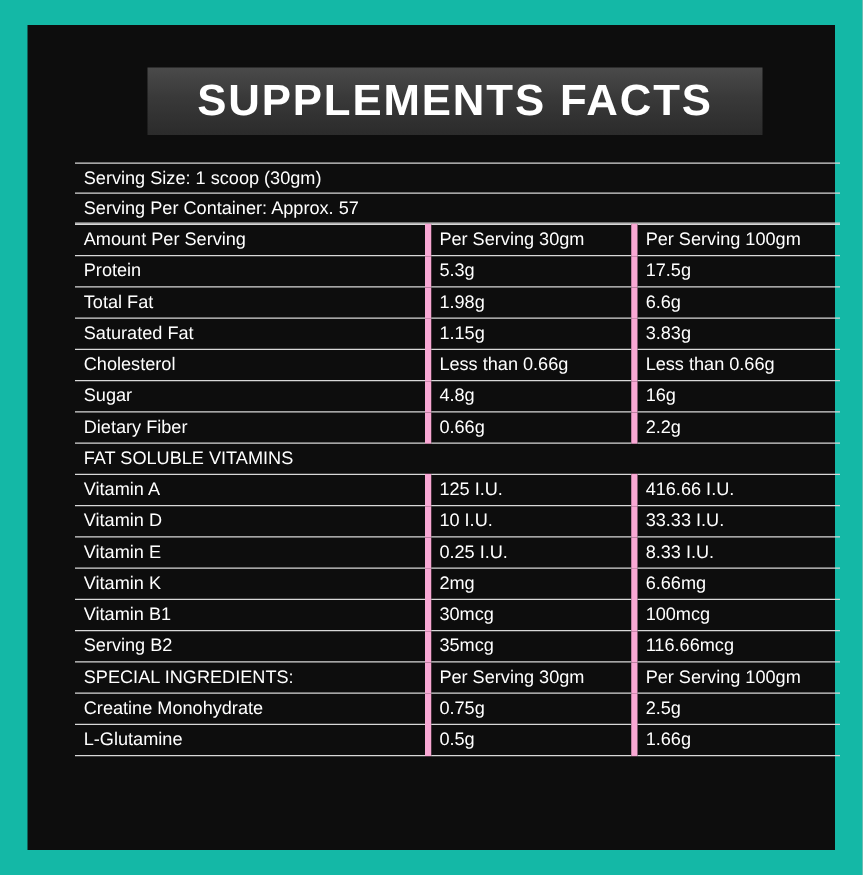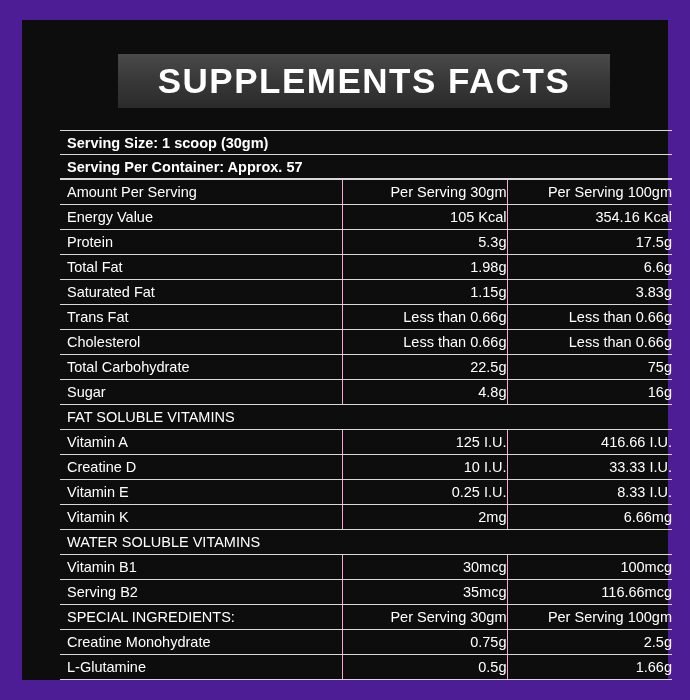--- a/index.html
+++ b/index.html
@@ -11,21 +11,21 @@
     width: 690px;
     height: 700px;
     font-family: "Liberation Sans", sans-serif;
   }
   .panel {
     position: absolute;
     left: 0;
     top: 0;
     width: 690px;
     height: 700px;
-    background: #4c1d95;
+    background: #14b8a6;
     box-sizing: border-box;
     padding: 20px 22px;
   }
   .inner {
     position: relative;
     width: 100%;
     height: 100%;
     background: #0d0d0d;
     box-sizing: border-box;
     padding: 18px 20px 0 20px;
@@ -54,21 +54,20 @@
     border-top: 1px solid #d8d8d8;
   }
   .serving-row {
     border-bottom: 1px solid #d8d8d8;
     color: #ffffff;
     font-size: 14.5px;
     padding: 4px 0 16px 7px;
     box-sizing: border-box;
     height: 24px;
     line-height: 16px;
-    font-weight: bold;
   }
   
   table.facts {
     margin: 0 0 0 18px;
     width: 612px;
     border-collapse: collapse;
     table-layout: fixed;
   }
   table.facts col.c1 { width: 282px; }
   table.facts col.c2 { width: 165px; }
@@ -78,22 +77,21 @@
     color: #ffffff;
     font-size: 14.5px;
     height: 20px;
     padding: 2px 0 2px 7px;
     border-bottom: 1px solid #d8d8d8;
     vertical-align: middle;
     white-space: nowrap;
     overflow: hidden;
   }
   table.facts td.v {
-    border-left: 1px solid #f9a8d4;
-    text-align: right;
+    border-left: 5px solid #f9a8d4;
   }
   tr.head td,
   tr.section td,
   tr.special td {
     font-weight: normal;
   }
   tr.head td {
     border-top: 1px solid #d8d8d8;
   }
   tr.section td {
@@ -127,88 +125,75 @@
           <col class="c3">
       </colgroup>
       <tbody>
         <tr class="head">
           <td>Amount Per Serving</td>
           <td class="v">Per Serving 30gm</td>
           <td class="v">Per Serving 100gm</td>
         </tr>
 
         <tr>
-          <td>Energy Value</td>
-          <td class="v">105 Kcal</td>
-          <td class="v">354.16 Kcal</td>
-        </tr>
-        <tr>
           <td>Protein</td>
           <td class="v">5.3g</td>
           <td class="v">17.5g</td>
         </tr>
         <tr>
           <td>Total Fat</td>
           <td class="v">1.98g</td>
           <td class="v">6.6g</td>
         </tr>
         <tr>
           <td>Saturated Fat</td>
           <td class="v">1.15g</td>
           <td class="v">3.83g</td>
         </tr>
         <tr>
-          <td>Trans Fat</td>
-          <td class="v">Less than 0.66g</td>
-          <td class="v">Less than 0.66g</td>
-        </tr>
-        <tr>
           <td>Cholesterol</td>
           <td class="v">Less than 0.66g</td>
           <td class="v">Less than 0.66g</td>
         </tr>
         <tr>
-          <td>Total Carbohydrate</td>
-          <td class="v">22.5g</td>
-          <td class="v">75g</td>
-        </tr>
-        <tr>
           <td class="indent">Sugar</td>
           <td class="v">4.8g</td>
           <td class="v">16g</td>
         </tr>
+        <tr>
+          <td class="indent">Dietary Fiber</td>
+          <td class="v">0.66g</td>
+          <td class="v">2.2g</td>
+        </tr>
 
         <tr class="section">
           <td colspan="3">FAT SOLUBLE VITAMINS</td>
         </tr>
 
         <tr>
           <td>Vitamin A</td>
           <td class="v">125 I.U.</td>
           <td class="v">416.66 I.U.</td>
         </tr>
         <tr>
-          <td>Creatine D</td>
+          <td>Vitamin D</td>
           <td class="v">10 I.U.</td>
           <td class="v">33.33 I.U.</td>
         </tr>
         <tr>
           <td>Vitamin E</td>
           <td class="v">0.25 I.U.</td>
           <td class="v">8.33 I.U.</td>
         </tr>
         <tr>
           <td>Vitamin K</td>
           <td class="v">2mg</td>
           <td class="v">6.66mg</td>
         </tr>
 
-        <tr class="section">
-          <td colspan="3">WATER SOLUBLE VITAMINS</td>
-        </tr>
 
         <tr>
           <td>Vitamin B1</td>
           <td class="v">30mcg</td>
           <td class="v">100mcg</td>
         </tr>
         <tr>
           <td>Serving B2</td>
           <td class="v">35mcg</td>
           <td class="v">116.66mcg</td>

